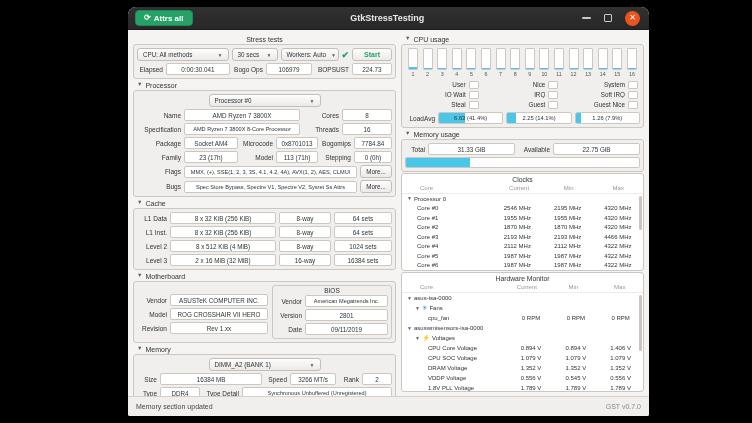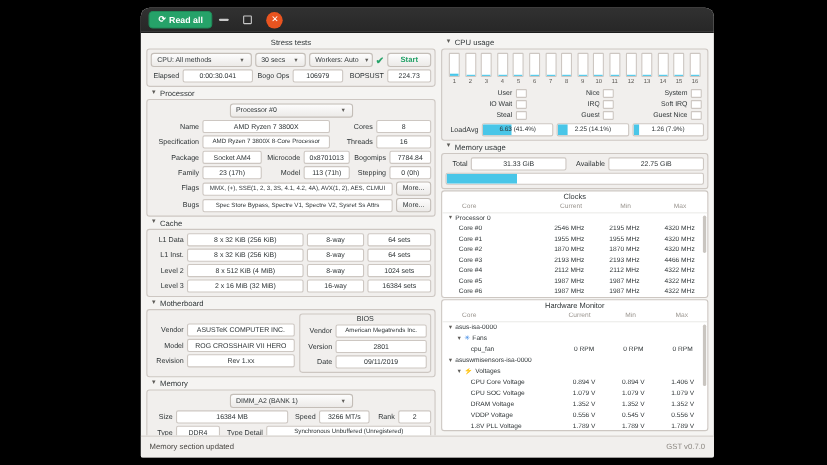--- a/index.html
+++ b/index.html
@@ -92,22 +92,23 @@
   .version { color:#8d8983; }
 </style>
 </head>
 <body>
 
 <div class="window">
 
   <div class="titlebar">
     <div class="read-all">
       <span class="ico">⟳</span>
-      <span>Read all</span>
+      <span>Attrs all</span>
     </div>
+    <div class="tb-title">GtkStressTesting</div>
     <div class="controls">
       <span class="ctl-min"></span>
       <span class="ctl-max"></span>
       <span class="ctl-close">✕</span>
     </div>
   </div>
 
   <div class="content">
 
     <div class="col col-left">

